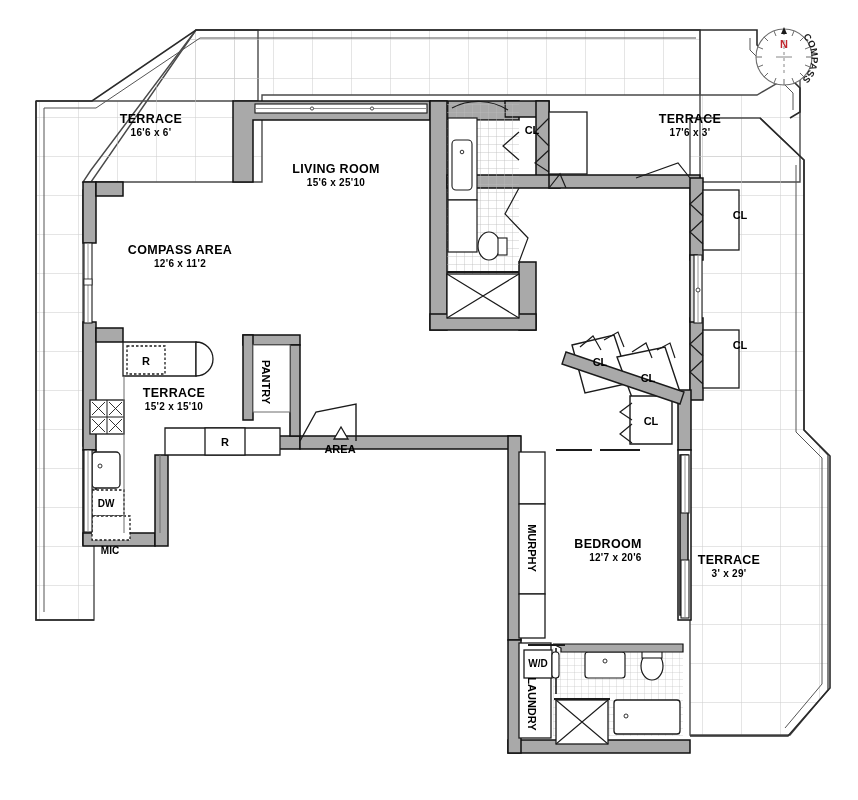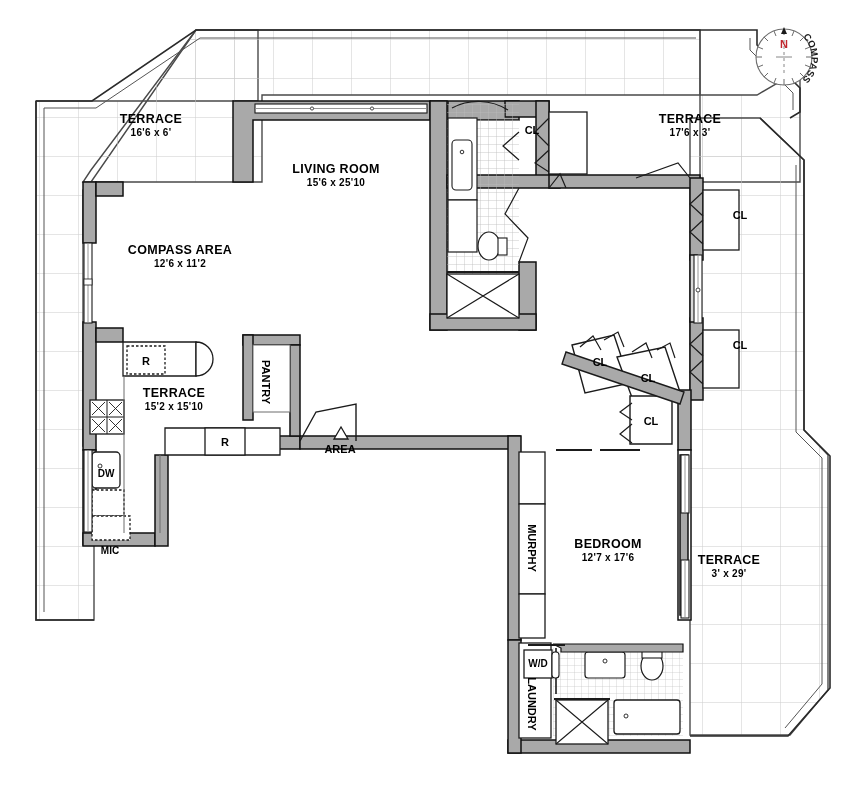--- a/index.html
+++ b/index.html
@@ -318,23 +318,23 @@
     <span class="rm">COMPASS AREA</span>
     <span class="dm">12'6 x 11'2</span>
   </div>
 
 
   <div class="lbl" style="left:174px;top:399px;transform:translate(-50%,-50%);">
     <span class="rm">TERRACE</span>
     <span class="dm">15'2 x 15'10</span>
   </div>
 
-  <div class="lbl" style="left:608px;top:550px;transform:translate(-50%,-50%);">
+  <div class="lbl" style="left:608px;top:550px;transform:translate(-50%,-50%);text-align:right;">
     <span class="rm">BEDROOM</span>
-    <span class="dm">12'7 x 17'6</span>
+    <span class="dm">12'7 x 20'6</span>
   </div>
 
   <div class="lbl" style="left:729px;top:566px;transform:translate(-50%,-50%);">
     <span class="rm">TERRACE</span>
     <span class="dm">3' x 29'</span>
   </div>
 
   <div class="tag" style="left:532px;top:130px;transform:translate(-50%,-50%);">CL</div>
   <div class="tag" style="left:740px;top:215px;transform:translate(-50%,-50%);">CL</div>
   <div class="tag" style="left:740px;top:345px;transform:translate(-50%,-50%);">CL</div>
@@ -342,19 +342,19 @@
   <div class="tag" style="left:648px;top:378px;transform:translate(-50%,-50%);">CL</div>
   <div class="tag" style="left:651px;top:421px;transform:translate(-50%,-50%);">CL</div>
 
   <div class="tag vert" style="left:266px;top:382px;transform:translate(-50%,-50%) rotate(90deg);">PANTRY</div>
   <div class="tag" style="left:340px;top:449px;transform:translate(-50%,-50%);">AREA</div>
   <div class="tag vert" style="left:532px;top:548px;transform:translate(-50%,-50%) rotate(90deg);">MURPHY</div>
   <div class="tag vert" style="left:532px;top:704px;transform:translate(-50%,-50%) rotate(90deg);">LAUNDRY</div>
 
   <div class="tag" style="left:146px;top:361px;transform:translate(-50%,-50%);">R</div>
   <div class="tag" style="left:225px;top:442px;transform:translate(-50%,-50%);">R</div>
-  <div class="tag small" style="left:106px;top:473px;transform:translate(-50%,-50%);">DW</div>
+  <div class="tag small" style="left:106px;top:503px;transform:translate(-50%,-50%);">DW</div>
   <div class="tag small" style="left:110px;top:550px;transform:translate(-50%,-50%);">MIC</div>
   <div class="tag small" style="left:538px;top:663px;transform:translate(-50%,-50%);">W/D</div>
 
   <div class="compass-n" style="left:780px;top:38px;">N</div>
 
 </div>
 
 </body></html>

